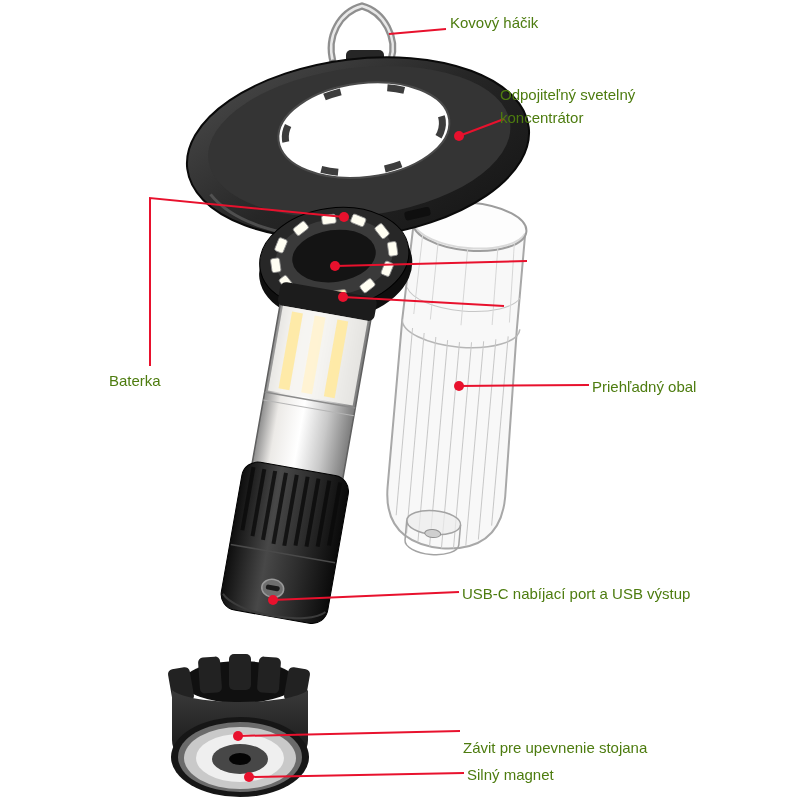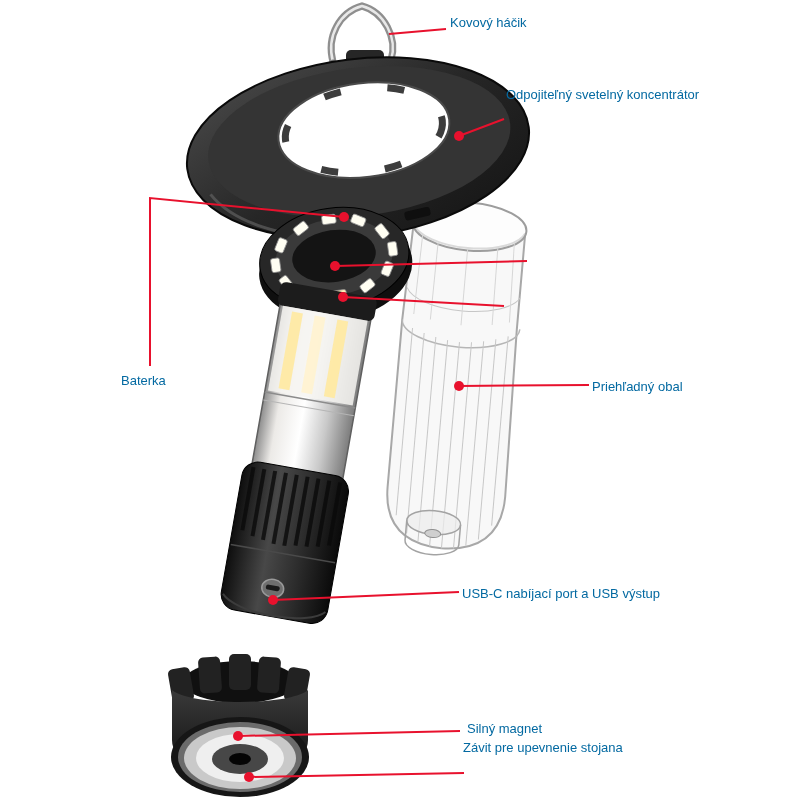--- a/index.html
+++ b/index.html
@@ -1,20 +1,20 @@
 <!DOCTYPE html>
 <html><head>
 <meta charset="utf-8">
 <style>
   html,body{margin:0;padding:0;background:#ffffff;}
   .stage{position:relative;width:800px;height:800px;background:#ffffff;overflow:hidden;
          font-family:"Liberation Sans",sans-serif;}
   .layer{position:absolute;left:0;top:0;}
-  .lbl{position:absolute;font-size:13px;line-height:23px;color:#0369a1;white-space:nowrap;}
-  .lbl.center{white-space:normal;text-align:center;}
+  .lbl{position:absolute;font-size:15px;line-height:23px;color:#4d7c0f;white-space:nowrap;}
+  .lbl.center{white-space:normal;text-align:left;}
 </style>
 </head>
 <body>
 
 <div class="stage">
 
   <svg class="layer" width="800" height="800" viewBox="0 0 800 800">
     <defs>
       <linearGradient id="gDisc" x1="0" y1="0" x2="1" y2="1">
         <stop offset="0" stop-color="#4d4d4d"></stop>
@@ -173,18 +173,18 @@
       <circle cx="344" cy="217" r="5"></circle>
       <circle cx="459" cy="386" r="5"></circle>
       <circle cx="273" cy="600" r="5"></circle>
       <circle cx="238" cy="736" r="5"></circle>
       <circle cx="249" cy="777" r="5"></circle>
     </g>
   </svg>
 
   <div class="lbl" style="left:450px;top:11px">Kovový háčik</div>
   <div class="lbl center" style="left:500px;top:83px;width:205px">Odpojiteľný svetelný koncentrátor</div>
-  <div class="lbl" style="left:121px;top:369px">Baterka</div>
+  <div class="lbl" style="left:109px;top:369px">Baterka</div>
   <div class="lbl" style="left:592px;top:375px">Priehľadný obal</div>
   <div class="lbl" style="left:462px;top:582px">USB-C nabíjací port a USB výstup</div>
   <div class="lbl" style="left:463px;top:736px">Závit pre upevnenie stojana</div>
-  <div class="lbl" style="left:467px;top:717px">Silný magnet</div>
+  <div class="lbl" style="left:467px;top:763px">Silný magnet</div>
 </div>
 
 </body></html>

